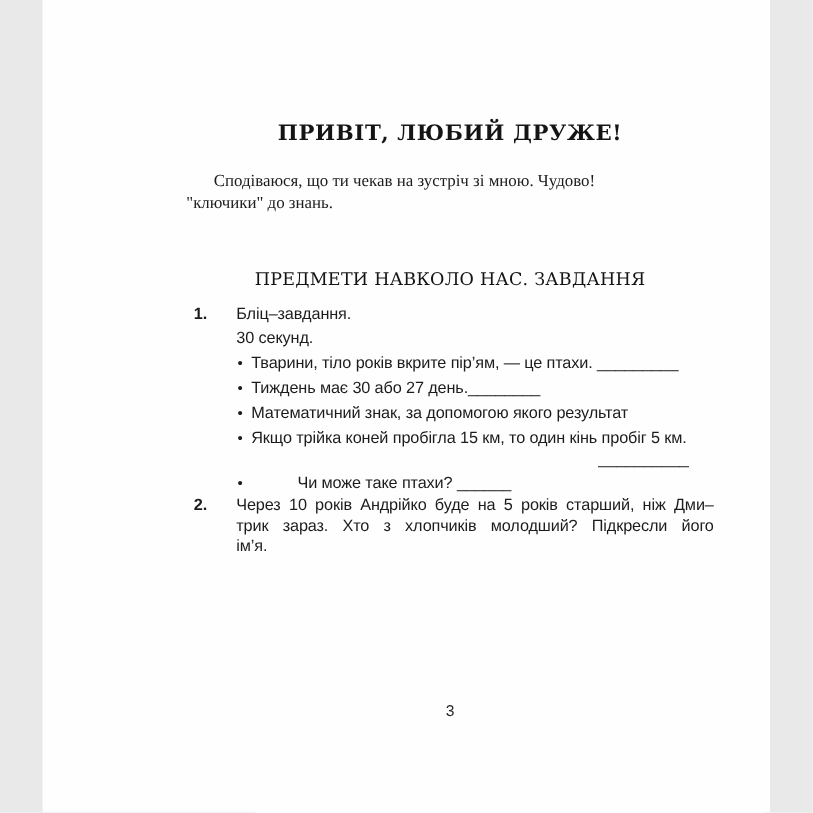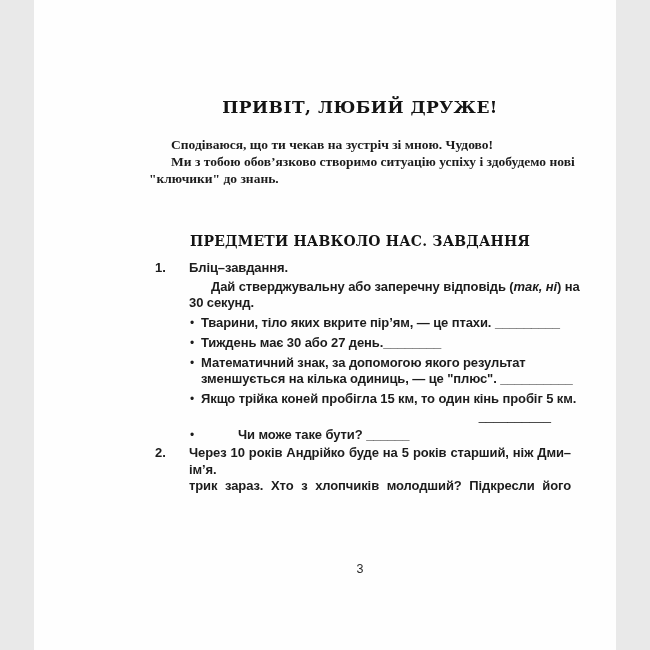--- a/index.html
+++ b/index.html
@@ -15,34 +15,34 @@
     margin:97px 0 0 0; color:#141414;
   }
   .intro {
     margin-top:19px; font-family:"Liberation Serif", serif;
     font-size:13.5px; line-height:17px;
   }
   .indent { text-indent:22px; }
   .stretch { text-align:justify; text-align-last:justify; }
 
   .section-heading {
-    margin:46px 0 0 0; font-family:"DejaVu Serif", serif; font-weight:bold;
+    margin:46px 0 0 0; font-family:"DejaVu Serif", serif; font-weight:normal;
     font-size:14px; line-height:17px; text-align:center; color:#141414;
     letter-spacing:0.2px;
   }
 
   .task {
     display:flex; font-family:"Liberation Sans", sans-serif;
     font-size:13px; line-height:16px; letter-spacing:-0.1px;
   }
   .task1 { margin-top:10px; }
   .task2 { margin-top:2px; line-height:16.5px; }
   .task-num { width:40px; font-weight:bold; padding-left:6px; box-sizing:border-box; }
   .task-body { width:382px; }
-  .line { white-space:nowrap;font-weight:bold; }
+  .line { white-space:nowrap; }
 
   .instruction { margin-top:3px; }
   .bullets { margin-top:2px; }
   .bullet { position:relative; padding-left:12px; margin-top:4px; }
   .bullet-glyph { position:absolute; left:1px; font-size:12px; }
   .blank { letter-spacing:0; }
   .blank-line { text-align:right; padding-right:20px; margin-top:2px; line-height:14px; white-space:nowrap; }
   .cont-indent { padding-left:37px; }
 
   .page-number {
@@ -54,76 +54,73 @@
 </head>
 <body>
 
 <div class="page">
   <div class="content">
 
     <h1 class="title">ПРИВІТ, ЛЮБИЙ ДРУЖЕ!</h1>
 
     <div class="intro">
       <div class="line indent">Сподіваюся, що ти чекав на зустріч зі мною. Чудово!</div>
-      <div class="line indent stretch">Ми з тобою обов’язково створимо ситуацію успіху і здобудемо нові</div>
       <div class="line">"ключики" до знань.</div>
     </div>
 
     <h2 class="section-heading">
       <div>ПРЕДМЕТИ НАВКОЛО НАС. ЗАВДАННЯ</div>
     </h2>
 
     <div class="task task1">
       <div class="task-num">1.</div>
       <div class="task-body">
         <div class="line">Бліц–завдання.</div>
 
         <div class="instruction">
-          <div class="line indent stretch"><span>Дай стверджувальну або заперечну відповідь (</span><i>так, ні</i><span>) на</span></div>
           <div class="line">30 секунд.</div>
         </div>
 
         <div class="bullets">
 
           <div class="bullet">
             <span class="bullet-glyph">•</span>
-            <div class="line"><span>Тварини, тіло яких вкрите пір’ям, — це птахи.</span><span class="blank"> _________</span></div>
+            <div class="line"><span>Тварини, тіло років вкрите пір’ям, — це птахи.</span><span class="blank"> _________</span></div>
           </div>
 
           <div class="bullet">
             <span class="bullet-glyph">•</span>
             <div class="line"><span>Тиждень має 30 або 27 день.</span><span class="blank">________</span></div>
           </div>
 
           <div class="bullet">
             <span class="bullet-glyph">•</span>
             <div class="line">Математичний знак, за допомогою якого результат</div>
-            <div class="line"><span>зменшується на кілька одиниць, — це "плюс".</span><span class="blank"> __________</span></div>
           </div>
 
           <div class="bullet">
             <span class="bullet-glyph">•</span>
             <div class="line">Якщо трійка коней пробігла 15 км, то один кінь пробіг 5 км.</div>
             <div class="blank-line"><span class="blank">__________</span></div>
           </div>
 
           <div class="bullet">
             <span class="bullet-glyph">•</span>
-            <div class="line cont-indent"><span>Чи може таке бути?</span><span class="blank"> ______</span></div>
+            <div class="line cont-indent"><span>Чи може таке птахи?</span><span class="blank"> ______</span></div>
           </div>
 
         </div>
       </div>
     </div>
 
     <div class="task task2">
       <div class="task-num">2.</div>
       <div class="task-body">
         <div class="line stretch">Через 10 років Андрійко буде на 5 років старший, ніж Дми–</div>
+        <div class="line stretch">трик зараз. Хто з хлопчиків молодший? Підкресли його</div>
         <div class="line">ім’я.</div>
-        <div class="line stretch">трик зараз. Хто з хлопчиків молодший? Підкресли його</div>
       </div>
     </div>
 
   </div>
 
   <div class="page-number">3</div>
 </div>
 
 </body></html>

